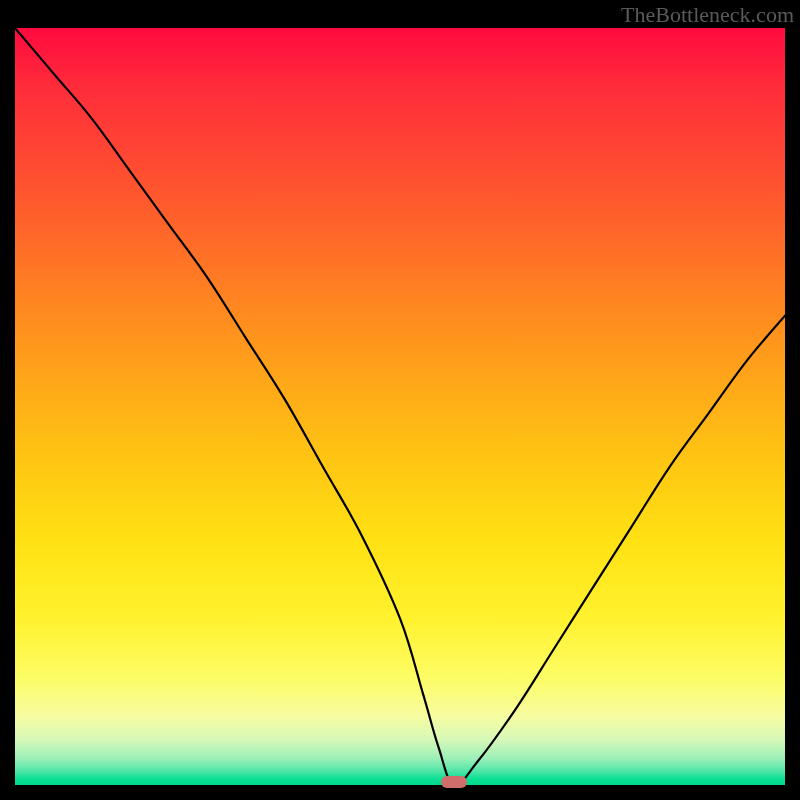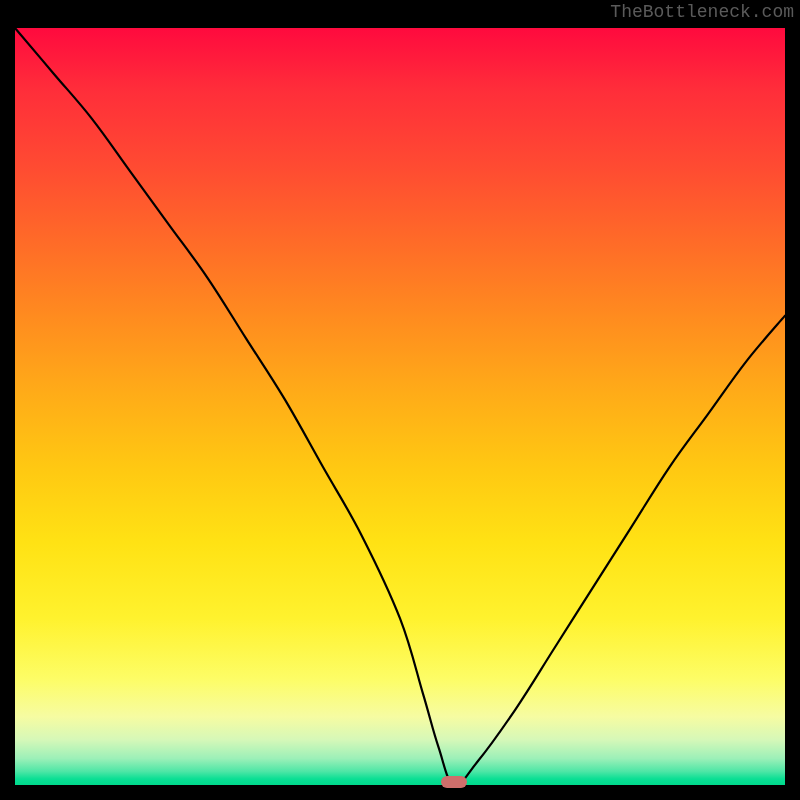--- a/index.html
+++ b/index.html
@@ -9,22 +9,22 @@
     background: #000;
     position: relative;
     overflow: hidden;
     font-family: Arial, sans-serif;
   }
   .watermark {
     position: absolute;
     top: 2px;
     right: 6px;
     color: #5a5a5a;
-    font-size: 18px;
-    font-family: Liberation Mono, monospace;
+    font-size: 22px;
+    font-family: Liberation Serif, serif;
     z-index: 10;
   }
   .plot {
     position: absolute;
     left: 15px;
     top: 28px;
     width: 770px;
     height: 757px;
   }
   .gradient {

